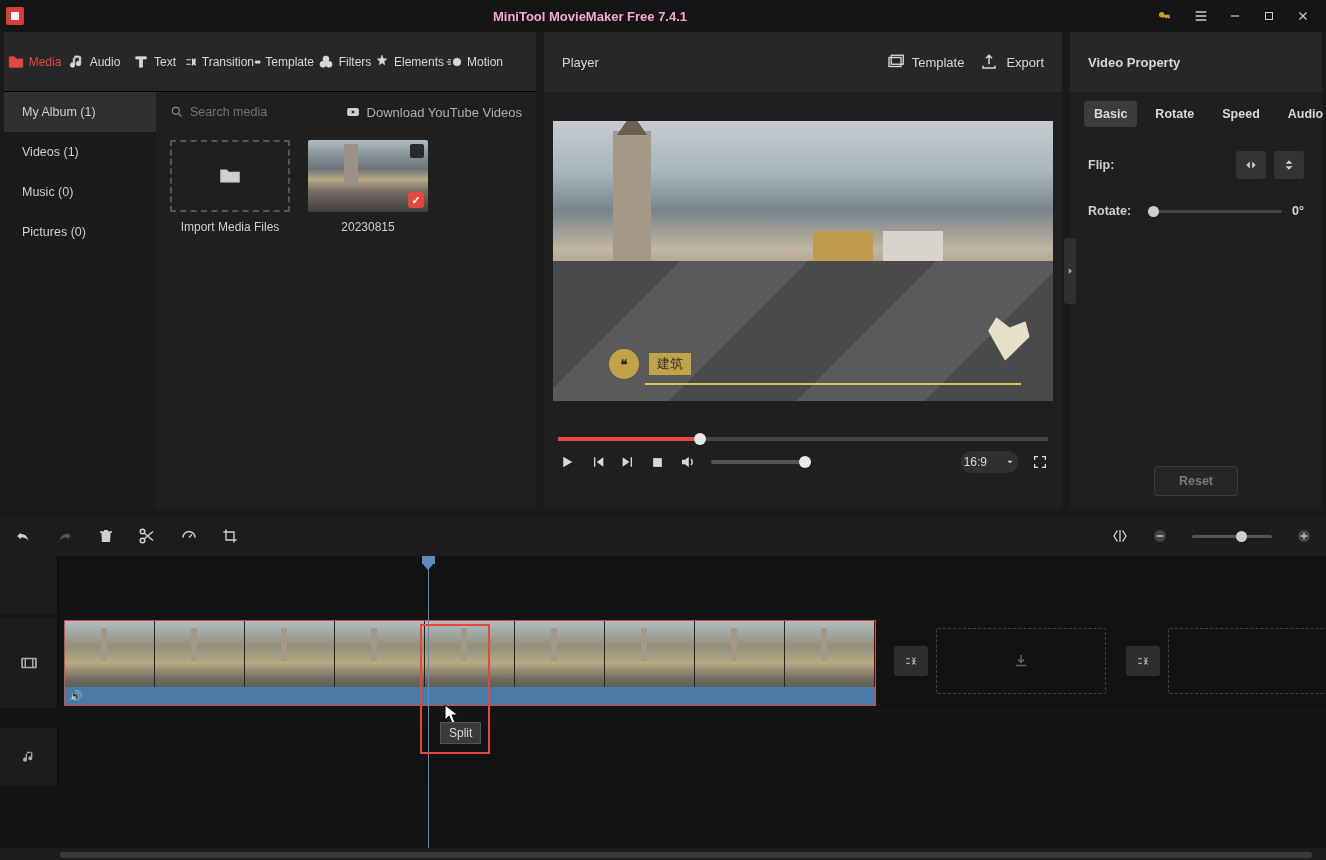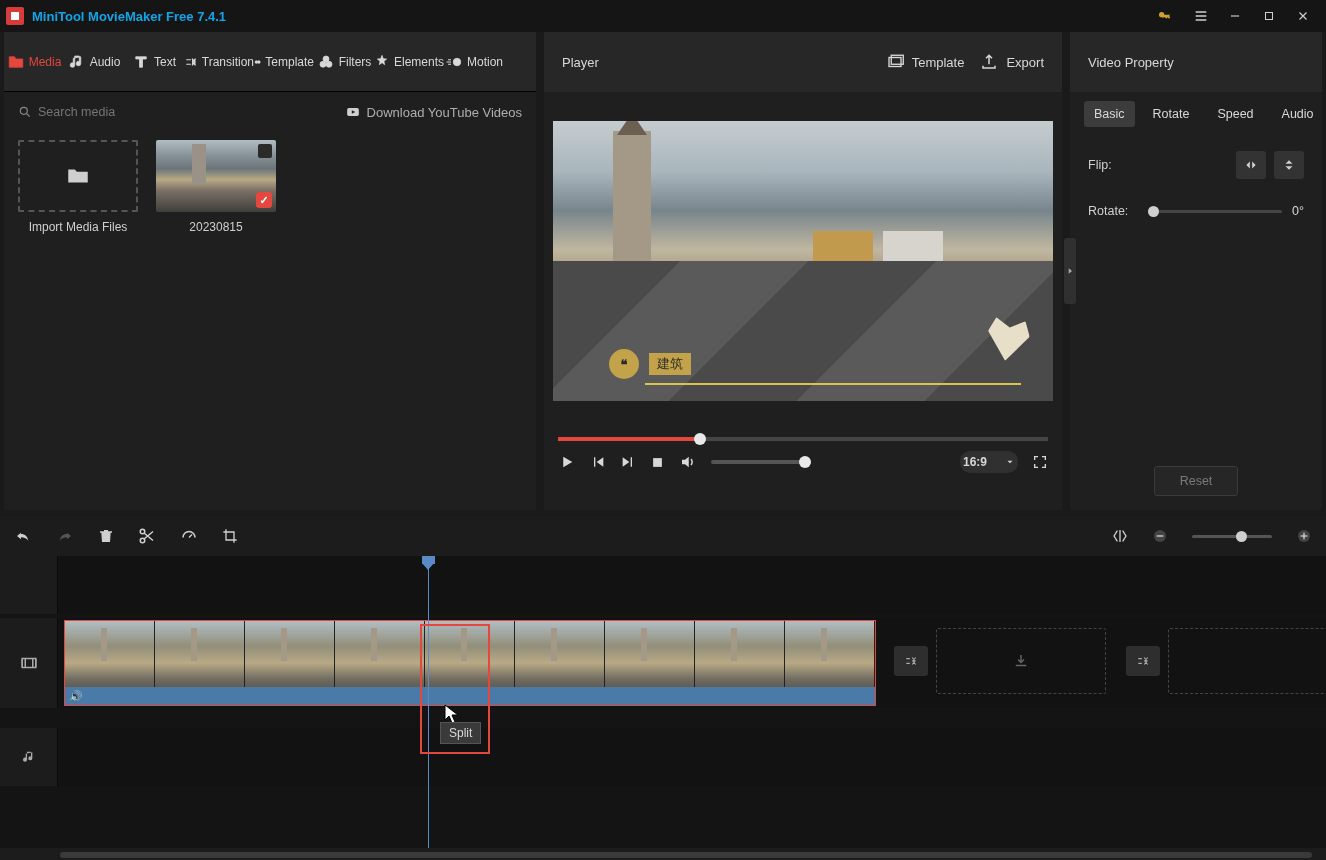--- a/index.html
+++ b/index.html
@@ -2,21 +2,21 @@
 <html><head>
 <meta charset="utf-8">
 <style>
 * { box-sizing: border-box; margin: 0; padding: 0; font-family: "Segoe UI", Arial, sans-serif; user-select: none; }
 body { background: #1a1a1a; width: 1326px; height: 860px; overflow: hidden; color: #d8d8d8; font-size: 13px; }
 
 
 .titlebar { height: 32px; background: #151515; display: flex; align-items: center; padding: 0 6px; }
 .titlebar .logo { width: 18px; height: 18px; background: #d83b3b; border-radius: 2px; margin-right: 8px; display:flex;align-items:center;justify-content:center;}
 .titlebar .logo svg{width:12px;height:12px;fill:#fff;}
-.titlebar .title { font-size: 13px; font-weight: 600; color: #0ea5e9; flex: 1; }
+.titlebar .title { font-size: 13px; font-weight: 600; color: #f9a8d4; flex: 1; text-align: center; }
 .titlebar .win-btn { width: 34px; height: 32px; display: flex; align-items: center; justify-content: center; color: #cfcfcf; }
 .titlebar .key{color:#cfa227;margin-right:2px;}
 
 
 .row1 { display: flex; height: 478px; gap: 8px; padding: 0 4px; }
 .panel { background: #1f1f1f; border-radius: 2px; position: relative; }
 
 
 .left-panel { width: 532px; display: flex; flex-direction: column; }
 .tool-tabs { height: 60px; display: flex; background: #272727; border-bottom: 1px solid #000; }
@@ -67,24 +67,24 @@
 .progress { height: 4px; background: #454545; position: relative; margin-bottom: 10px;}
 .progress .fill{position:absolute;left:0;top:0;bottom:0;width:29%;background:#e4473e;}
 .progress .knob{position:absolute;left:29%;top:-4px;width:12px;height:12px;border-radius:50%;background:#e8e8e8;transform:translateX(-50%);}
 .time-row{display:flex;justify-content:flex-end;gap:4px;font-size:13px;margin-top:-22px;margin-bottom:6px;}
 .time-row .cur{color:#e4473e;}
 .ctrl-row{display:flex;align-items:center;gap:14px;}
 .ctrl-row .ico{cursor:pointer;display:flex;}
 .vol-slider{width:100px;height:4px;background:#555;position:relative;border-radius:2px;}
 .vol-slider .k{position:absolute;right:0;top:-4px;width:12px;height:12px;border-radius:50%;background:#e8e8e8;}
 .ctrl-row .spacer{flex:1;}
-.aspect{background:#303030;padding:4px 3px;border-radius:10px;display:flex;align-items:center;gap:18px;font-size:12px;cursor:pointer;font-weight:bold;}
-
-
-.prop-panel { width: 252px; display: flex; flex-direction: column; }
+.aspect{background:#303030;padding:4px 3px;border-radius:10px;display:flex;align-items:center;gap:18px;font-size:12px;cursor:pointer;}
+
+
+.prop-panel { width: 252px; display: flex; flex-direction: column; font-weight: bold; }
 .prop-head { height: 60px; display: flex; align-items: center; padding: 0 18px; background: #272727; font-size: 13px;}
 .prop-edge{position:absolute;left:-6px;top:50%;transform:translateY(-50%);width:12px;height:66px;background:#303030;border-radius:3px;display:flex;align-items:center;justify-content:center;cursor:pointer;}
 .prop-tabs{height:44px;display:flex;align-items:center;gap:8px;padding:0 14px;}
 .prop-tab{padding:6px 10px;border-radius:3px;cursor:pointer;font-size:12.5px;}
 .prop-tab.active{background:#3c3c3c;}
 .prop-body{flex:1;padding:6px 18px;}
 .prop-row{display:flex;align-items:center;height:46px;font-size:12.5px;}
 .prop-row .lbl{width:60px;color:#cfcfcf;}
 .sq-btn{width:30px;height:28px;background:#333;border-radius:3px;display:flex;align-items:center;justify-content:center;cursor:pointer;margin-right:8px;}
 .rotate-slider{flex:1;height:3px;background:#454545;position:relative;border-radius:2px;margin-right:10px;}
@@ -222,20 +222,26 @@
         </div>
       <div class="tool-tab">
           <svg class="ti" viewBox="0 0 24 24" fill="#d8d8d8">
             <circle cx="16" cy="12" r="5"></circle>
             <path d="M4 9h4M2 12h6M4 15h4" stroke="#d8d8d8" stroke-width="1.5"></path>
           </svg>
           <span>Motion</span>
         </div>
     </div>
     <div class="media-body">
+      <div class="media-side">
+        <div class="msitem active">My Album (1)</div>
+        <div class="msitem">Videos (1)</div>
+        <div class="msitem">Music (0)</div>
+        <div class="msitem">Pictures (0)</div>
+      </div>
       <div class="media-content">
         <div class="media-top">
           <div class="search">
             <svg width="14" height="14" viewBox="0 0 24 24" fill="none" stroke="#888" stroke-width="2">
                 <circle cx="10" cy="10" r="6"></circle>
                 <path d="M20 20l-5-5"></path>
               </svg>
             <input placeholder="Search media" style="">
           </div>
           <div class="yt">

